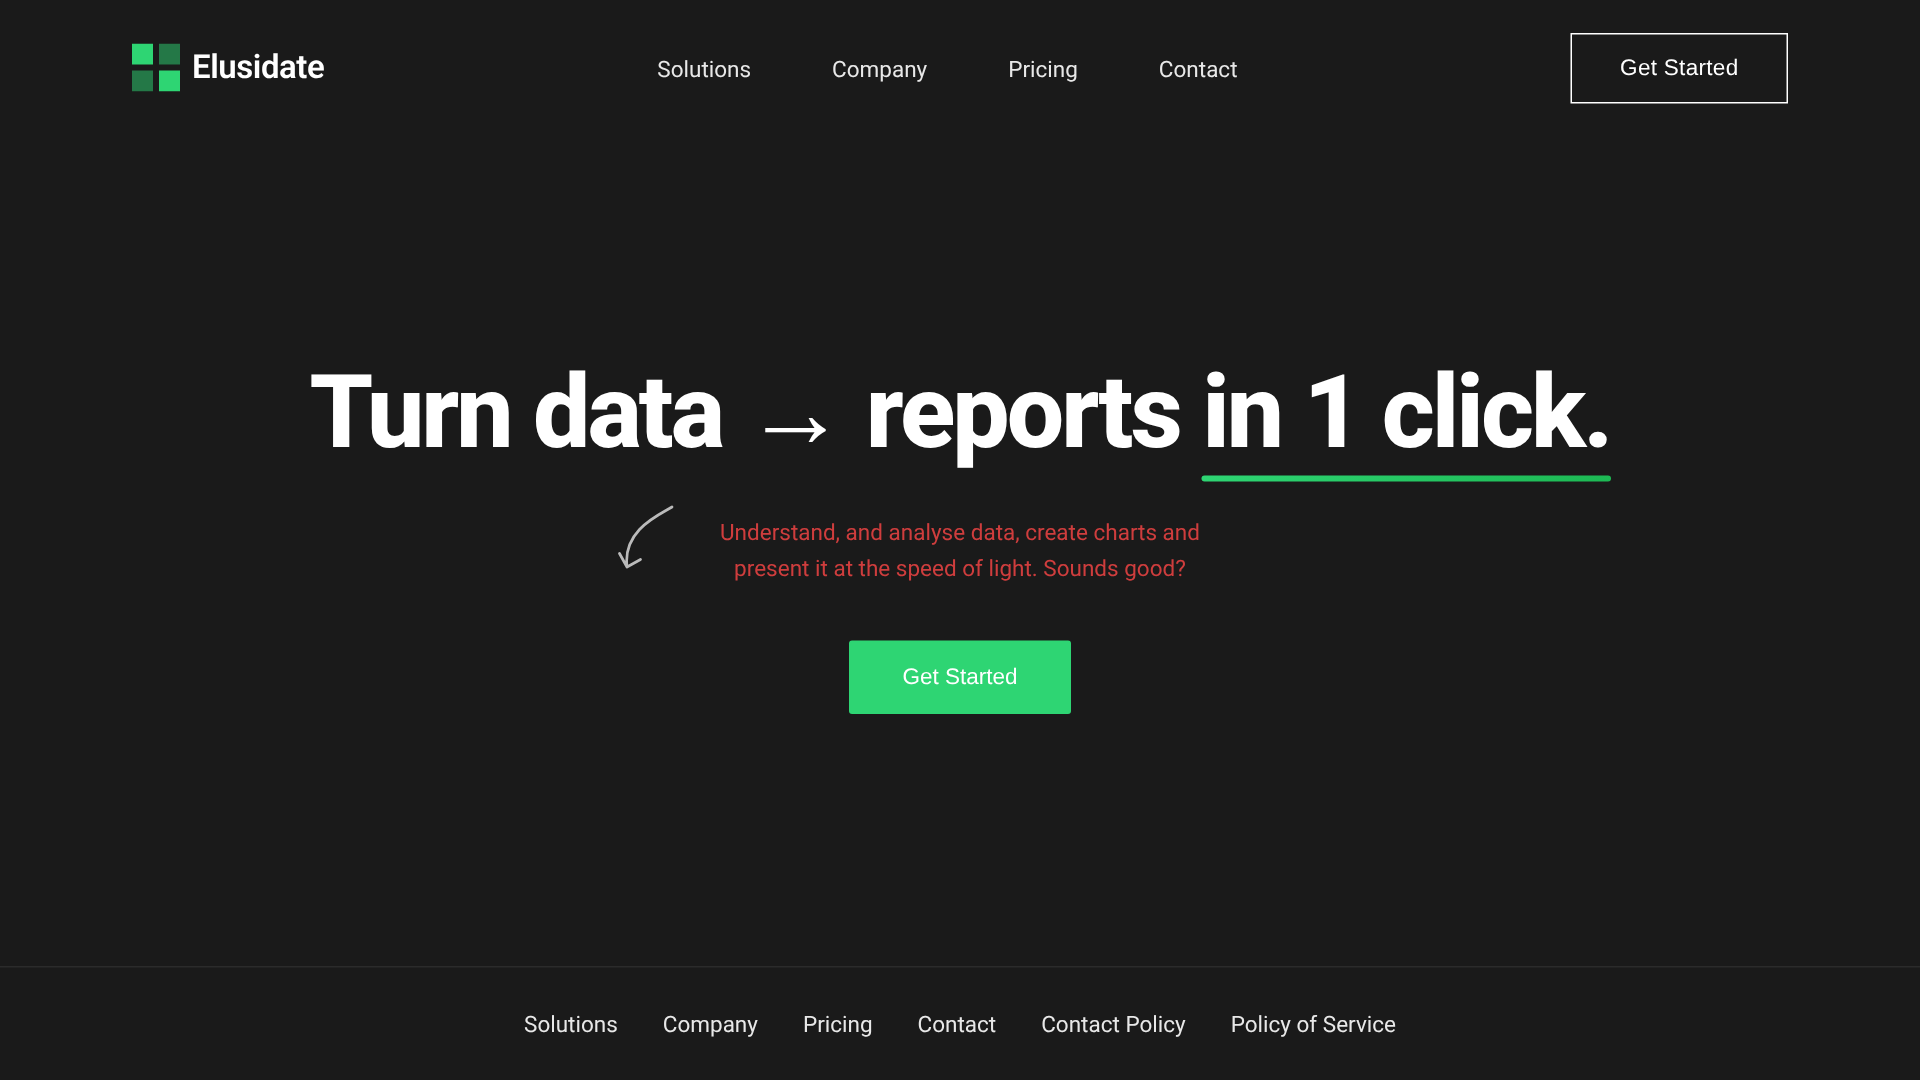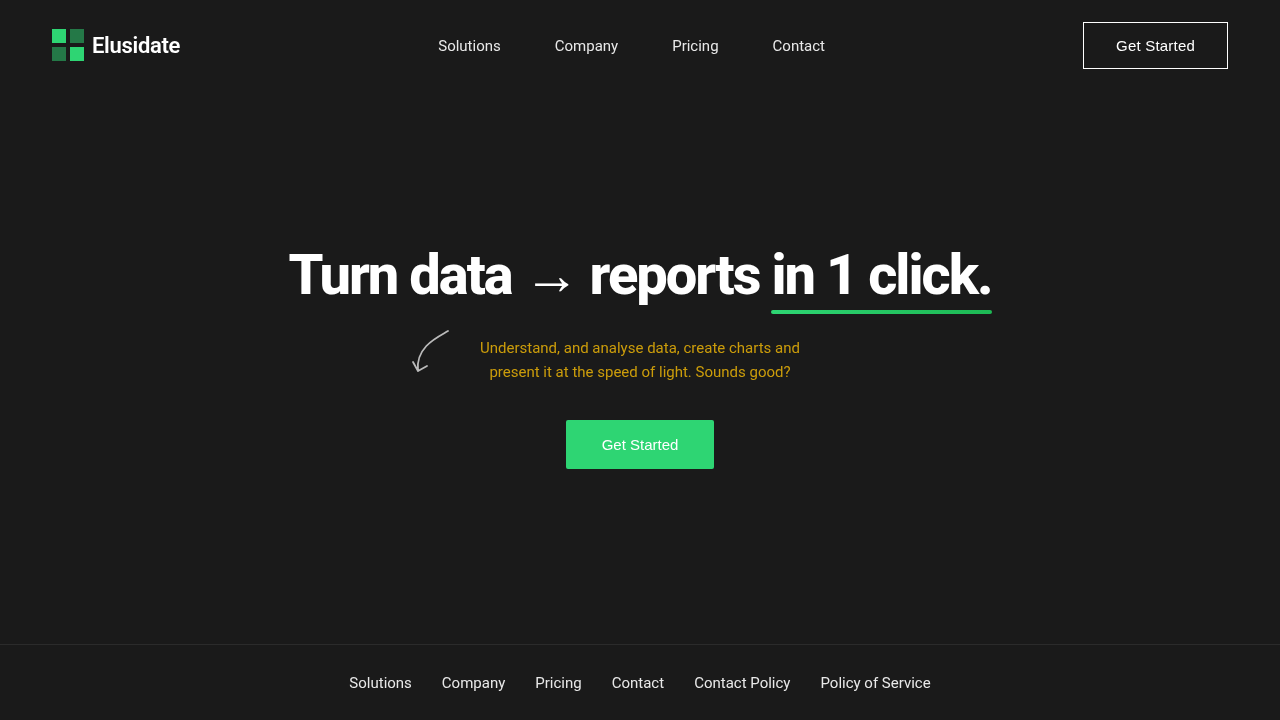--- a/index.html
+++ b/index.html
@@ -17,21 +17,21 @@
       overflow: hidden;
       display: flex;
       flex-direction: column;
     }
 
     
     nav {
       display: flex;
       align-items: center;
       justify-content: space-between;
-      padding: 0 52px;
+      padding: 0 88px;
       height: 90px;
       flex-shrink: 0;
     }
 
     .logo-container {
       display: flex;
       align-items: center;
       gap: 8px;
     }
 
@@ -80,21 +80,21 @@
       display: flex;
       flex-direction: column;
       align-items: center;
       justify-content: center;
       padding: 0 80px;
       position: relative;
       margin-top: -20px;
     }
 
     .hero-headline {
-      font-size: 56px;
+      font-size: 68px;
       font-weight: 800;
       line-height: 1.1;
       text-align: center;
       letter-spacing: -2px;
       color: #ffffff;
       margin-bottom: 30px;
       position: relative;
     }
 
     .hero-headline .underline-text {
@@ -125,21 +125,21 @@
       left: -50px;
       top: -10px;
     }
 
     .hero-description {
       font-size: 15px;
       line-height: 1.6;
       text-align: center;
       opacity: 0.85;
       max-width: 360px;
-      color: #eab308;
+      color: #ef4444;
     }
 
     .hero-buttons {
       display: flex;
       gap: 16px;
       margin-top: 8px;
     }
 
     .btn-primary {
       background: #2ed573;

